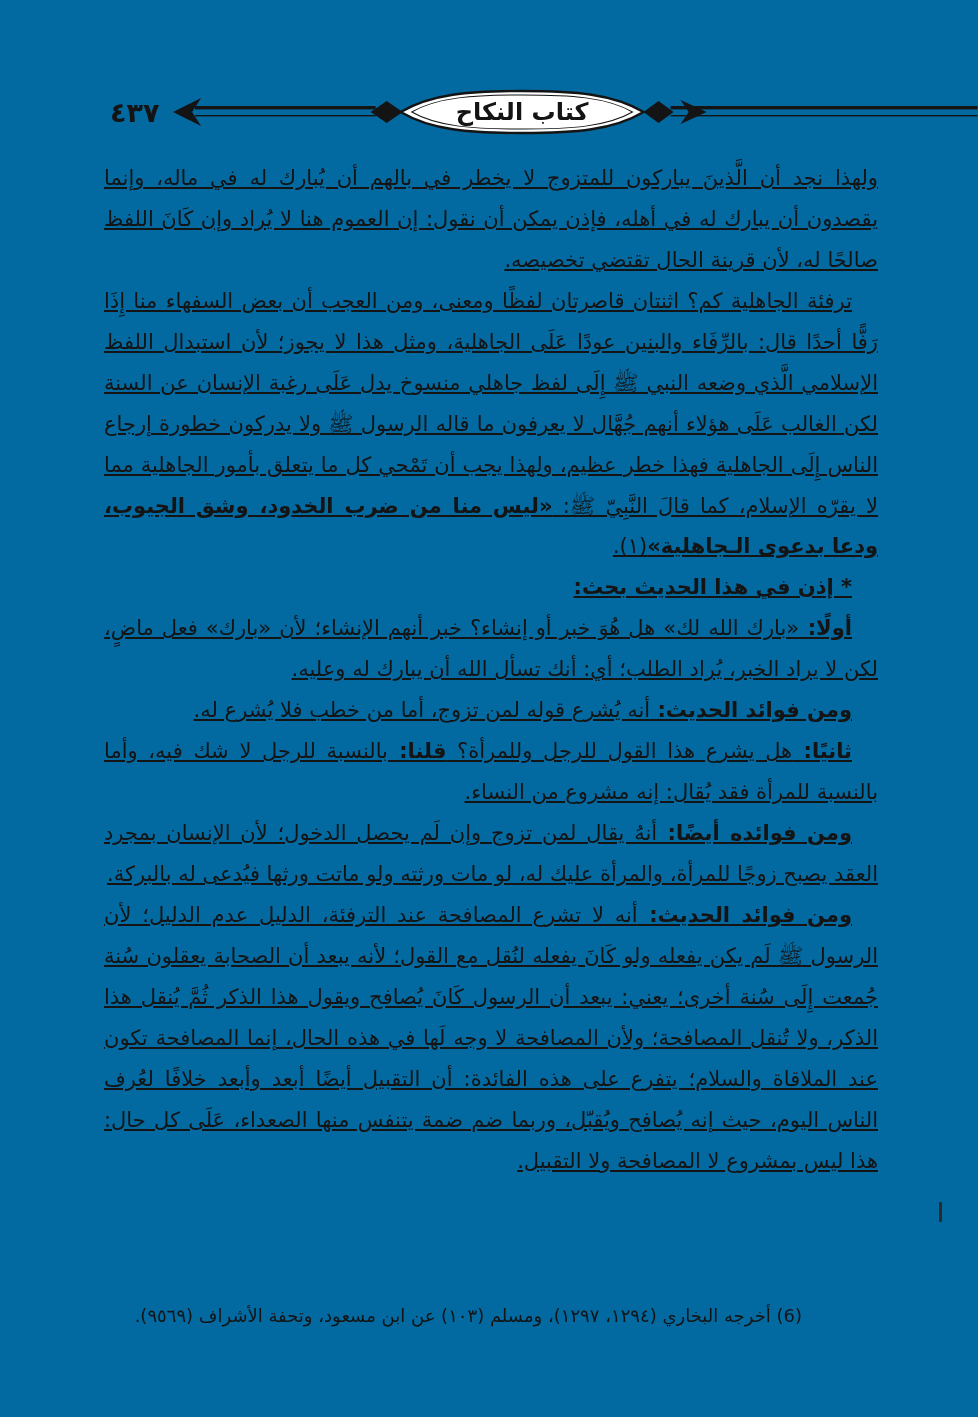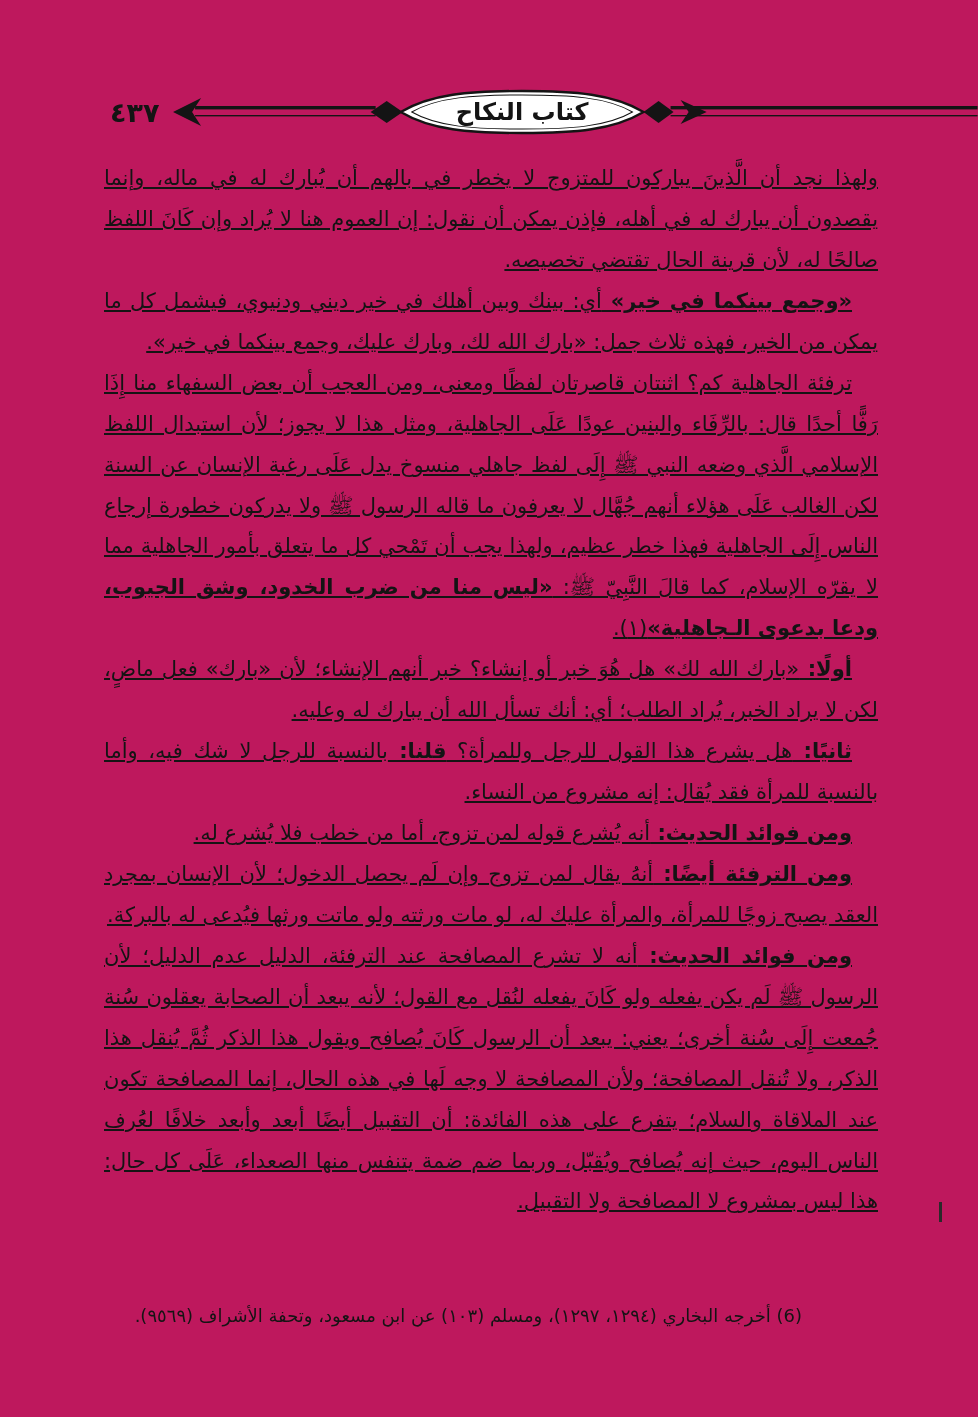--- a/index.html
+++ b/index.html
@@ -1,20 +1,20 @@
 <!DOCTYPE html>
 <html lang="ar"><head>
 <meta charset="utf-8">
 <style>
   html, body { margin: 0; padding: 0; background: #ffffff; }
   .page {
     position: relative;
     width: 978px;
     height: 1417px;
-    background: #be185d;
+    background: #0369a1;
     overflow: hidden;
     font-family: "DejaVu Sans", sans-serif;
     color: #141414;
   }
   
   .page-header {
     position: absolute;
     top: 86px;
     left: 0;
     right: 0;
@@ -98,26 +98,26 @@
       <path d="M473 26 L488 15 L503 26 L488 37 Z" fill="#141414"></path>
       <path d="M536 26 L510 14 L518 26 L510 38 Z" fill="#141414"></path>
 
       <rect x="500" y="20" width="306" height="3.4" fill="#141414"></rect>
       <rect x="500" y="29" width="306" height="1.4" fill="#141414"></rect>
     </svg>
   </header>
 
   <main class="body-text">
       <p class="para"><span class="seg">ولهذا نجد أن الَّذينَ يباركون للمتزوج لا يخطر في بالهم أن يُبارك له في ماله، وإنما يقصدون أن يبارك له في أهله، فإذن يمكن أن نقول: إن العموم هنا لا يُراد وإن كَانَ اللفظ صالحًا له، لأن قرينة الحال تقتضي تخصيصه.</span></p>
-      <p class="para indent"><span class="seg bold">«وجمع بينكما في خير» </span><span class="seg">أي: بينك وبين أهلك في خير ديني ودنيوي، فيشمل كل ما يمكن من الخير، فهذه ثلاث جمل: «بارك الله لك، وبارك عليك، وجمع بينكما في خير».</span></p>
       <p class="para indent"><span class="seg">ترفئة الجاهلية كم؟ اثنتان قاصرتان لفظًا ومعنى، ومن العجب أن بعض السفهاء منا إِذَا رَفًّا أحدًا قال: بالرِّفَاء والبنين عودًا عَلَى الجاهلية، ومثل هذا لا يجوز؛ لأن استبدال اللفظ الإسلامي الَّذي وضعه النبي ﷺ إِلَى لفظ جاهلي منسوخ يدل عَلَى رغبة الإنسان عن السنة لكن الغالب عَلَى هؤلاء أنهم جُهَّال لا يعرفون ما قاله الرسول ﷺ ولا يدركون خطورة إرجاع الناس إِلَى الجاهلية فهذا خطر عظيم، ولهذا يجب أن تَمْحي كل ما يتعلق بأمور الجاهلية مما لا يقرّه الإسلام، كما قالَ النَّبِيّ ﷺ: </span><span class="seg bold">«ليس منا من ضرب الخدود، وشق الجيوب، ودعا بدعوى الـجاهلية»</span><span class="seg">(١).</span></p>
+      <p class="para indent"><span class="seg bold">* إذن في هذا الحديث بحث:</span></p>
       <p class="para indent"><span class="seg bold">أولًا: </span><span class="seg">«بارك الله لك» هل هُوَ خبر أو إنشاء؟ خبر أنهم الإنشاء؛ لأن «بارك» فعل ماضٍ، لكن لا يراد الخبر، يُراد الطلب؛ أي: أنك تسأل الله أن يبارك له وعليه.</span></p>
+      <p class="para indent"><span class="seg bold">ومن فوائد الحديث: </span><span class="seg">أنه يُشرع قوله لمن تزوج، أما من خطب فلا يُشرع له.</span></p>
       <p class="para indent"><span class="seg bold">ثانيًا: </span><span class="seg">هل يشرع هذا القول للرجل وللمرأة؟ </span><span class="seg bold">قلنا: </span><span class="seg">بالنسبة للرجل لا شك فيه، وأما بالنسبة للمرأة فقد يُقال: إنه مشروع من النساء.</span></p>
-      <p class="para indent"><span class="seg bold">ومن فوائد الحديث: </span><span class="seg">أنه يُشرع قوله لمن تزوج، أما من خطب فلا يُشرع له.</span></p>
-      <p class="para indent"><span class="seg bold">ومن الترفئة أيضًا: </span><span class="seg">أنهُ يقال لمن تزوج وإن لَم يحصل الدخول؛ لأن الإنسان بمجرد العقد يصبح زوجًا للمرأة، والمرأة عليك له، لو مات ورثته ولو ماتت ورثها فيُدعى له بالبركة.</span></p>
+      <p class="para indent"><span class="seg bold">ومن فوائده أيضًا: </span><span class="seg">أنهُ يقال لمن تزوج وإن لَم يحصل الدخول؛ لأن الإنسان بمجرد العقد يصبح زوجًا للمرأة، والمرأة عليك له، لو مات ورثته ولو ماتت ورثها فيُدعى له بالبركة.</span></p>
       <p class="para indent"><span class="seg bold">ومن فوائد الحديث: </span><span class="seg">أنه لا تشرع المصافحة عند الترفئة، الدليل عدم الدليل؛ لأن الرسول ﷺ لَم يكن يفعله ولو كَانَ يفعله لنُقل مع القول؛ لأنه يبعد أن الصحابة يعقلون سُنة جُمعت إِلَى سُنة أخرى؛ يعني: يبعد أن الرسول كَانَ يُصافح ويقول هذا الذكر ثُمَّ يُنقل هذا الذكر، ولا تُنقل المصافحة؛ ولأن المصافحة لا وجه لَها في هذه الحال، إنما المصافحة تكون عند الملاقاة والسلام؛ يتفرع على هذه الفائدة: أن التقبيل أيضًا أبعد وأبعد خلافًا لعُرف الناس اليوم، حيث إنه يُصافح ويُقبّل، وربما ضم ضمة يتنفس منها الصعداء، عَلَى كل حال: هذا ليس بمشروع لا المصافحة ولا التقبيل.</span></p>
     </main>
 
   <footer class="footnote">
     <span>(6) أخرجه البخاري (١٢٩٤، ١٢٩٧)، ومسلم (١٠٣) عن ابن مسعود، وتحفة الأشراف (٩٥٦٩).</span>
   </footer>
 
   <div class="edge-mark"></div>
 
 </div>

